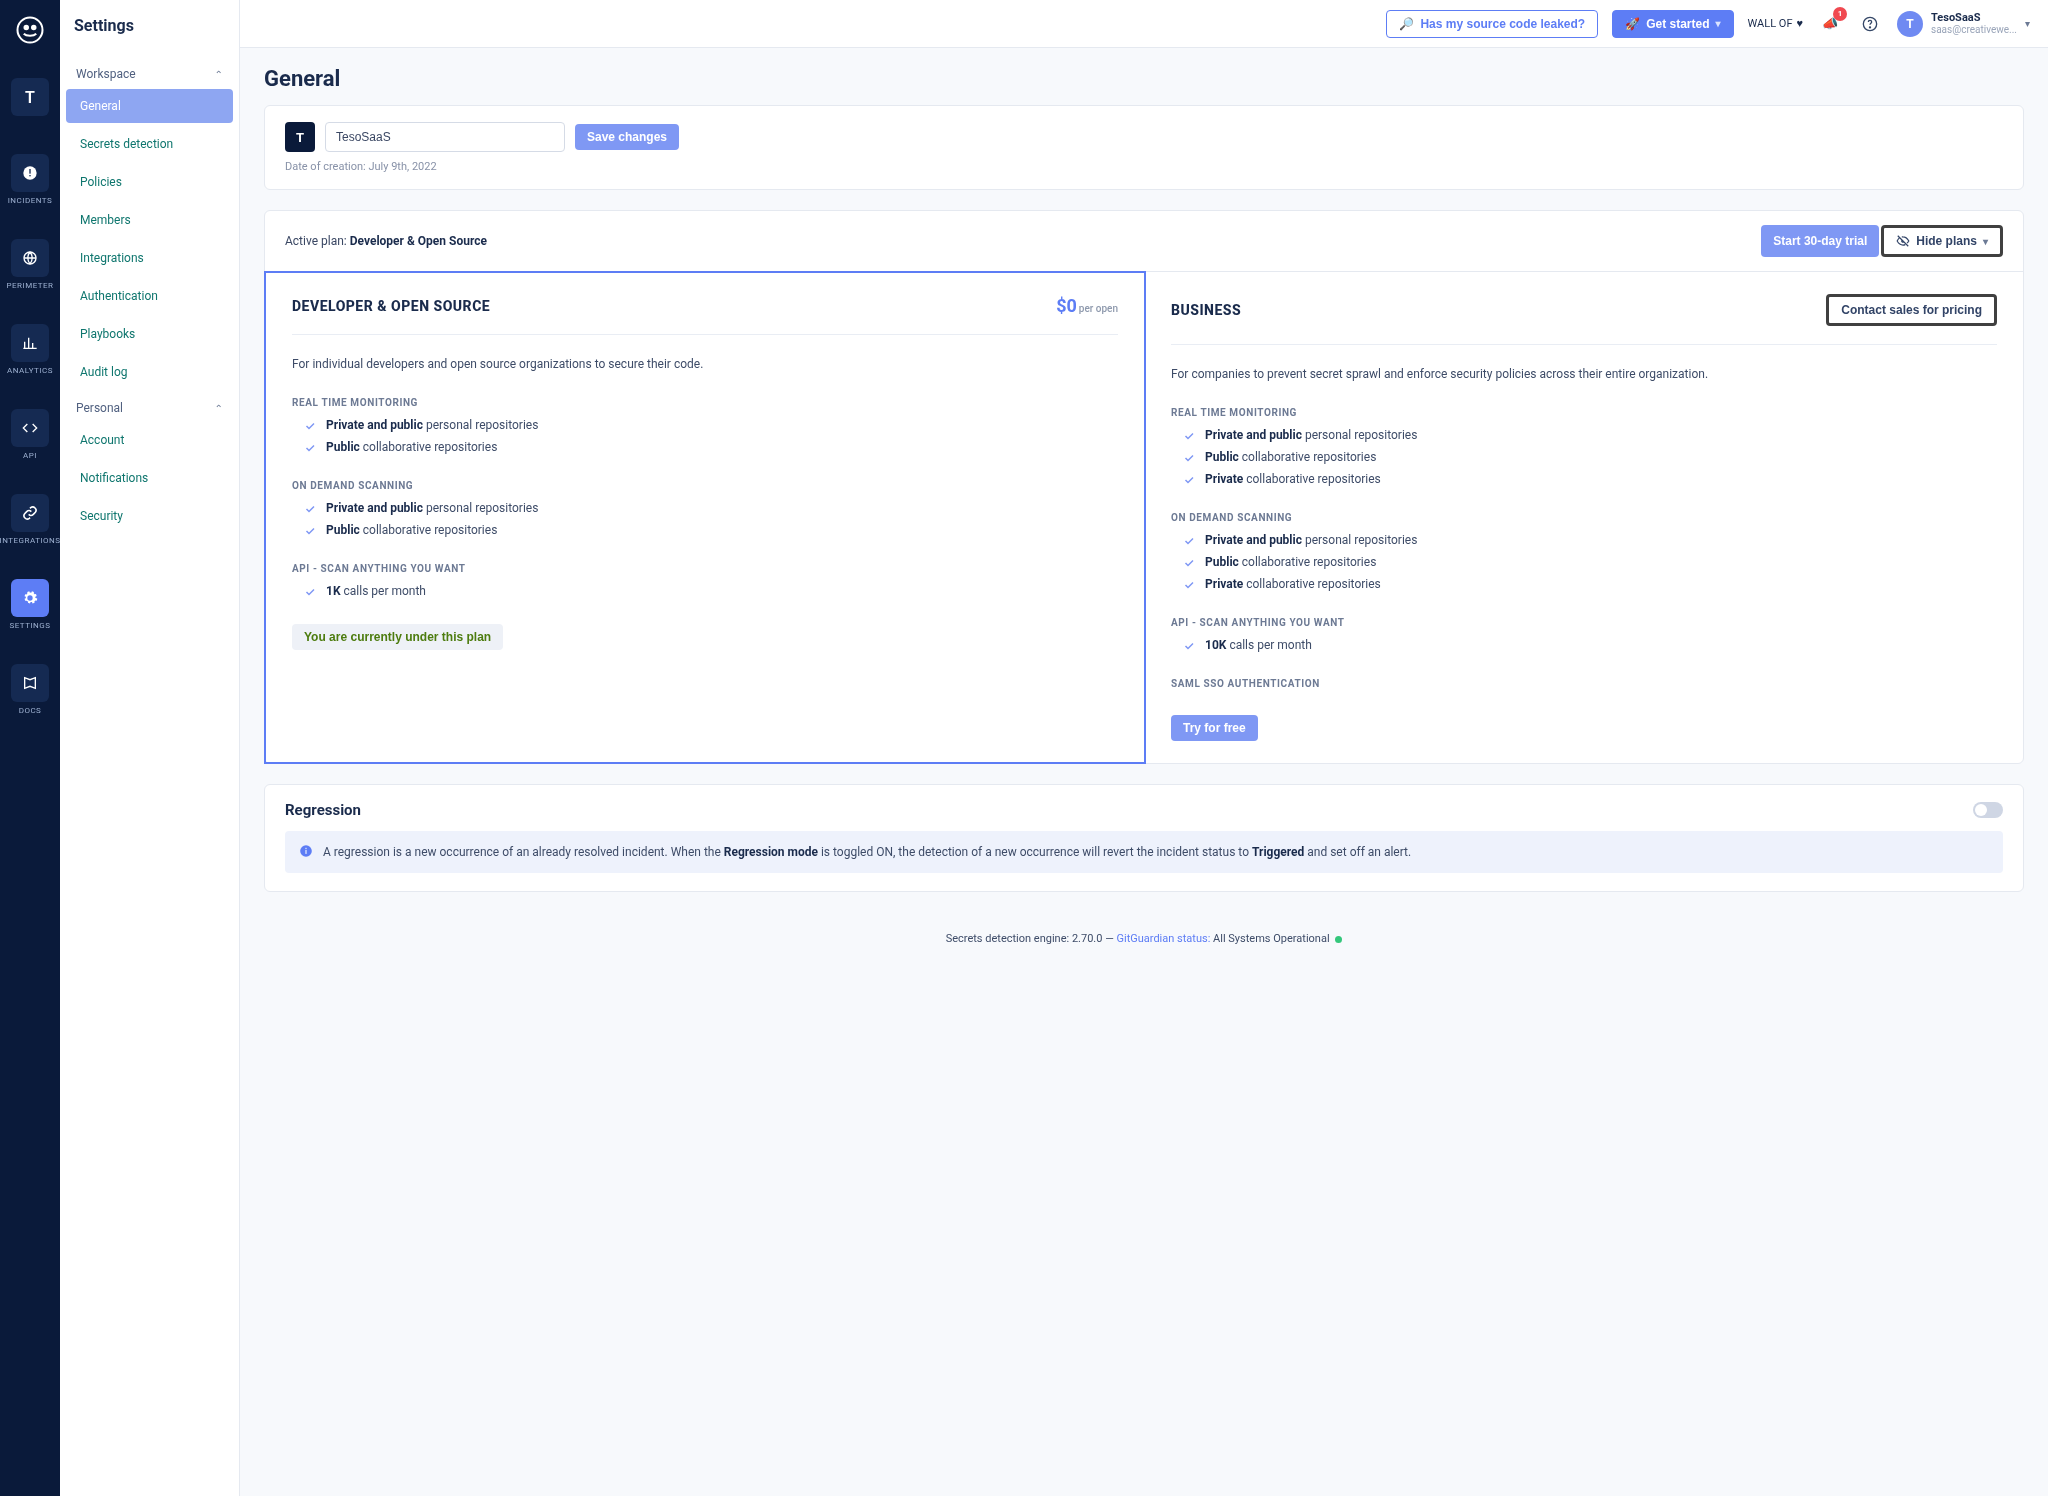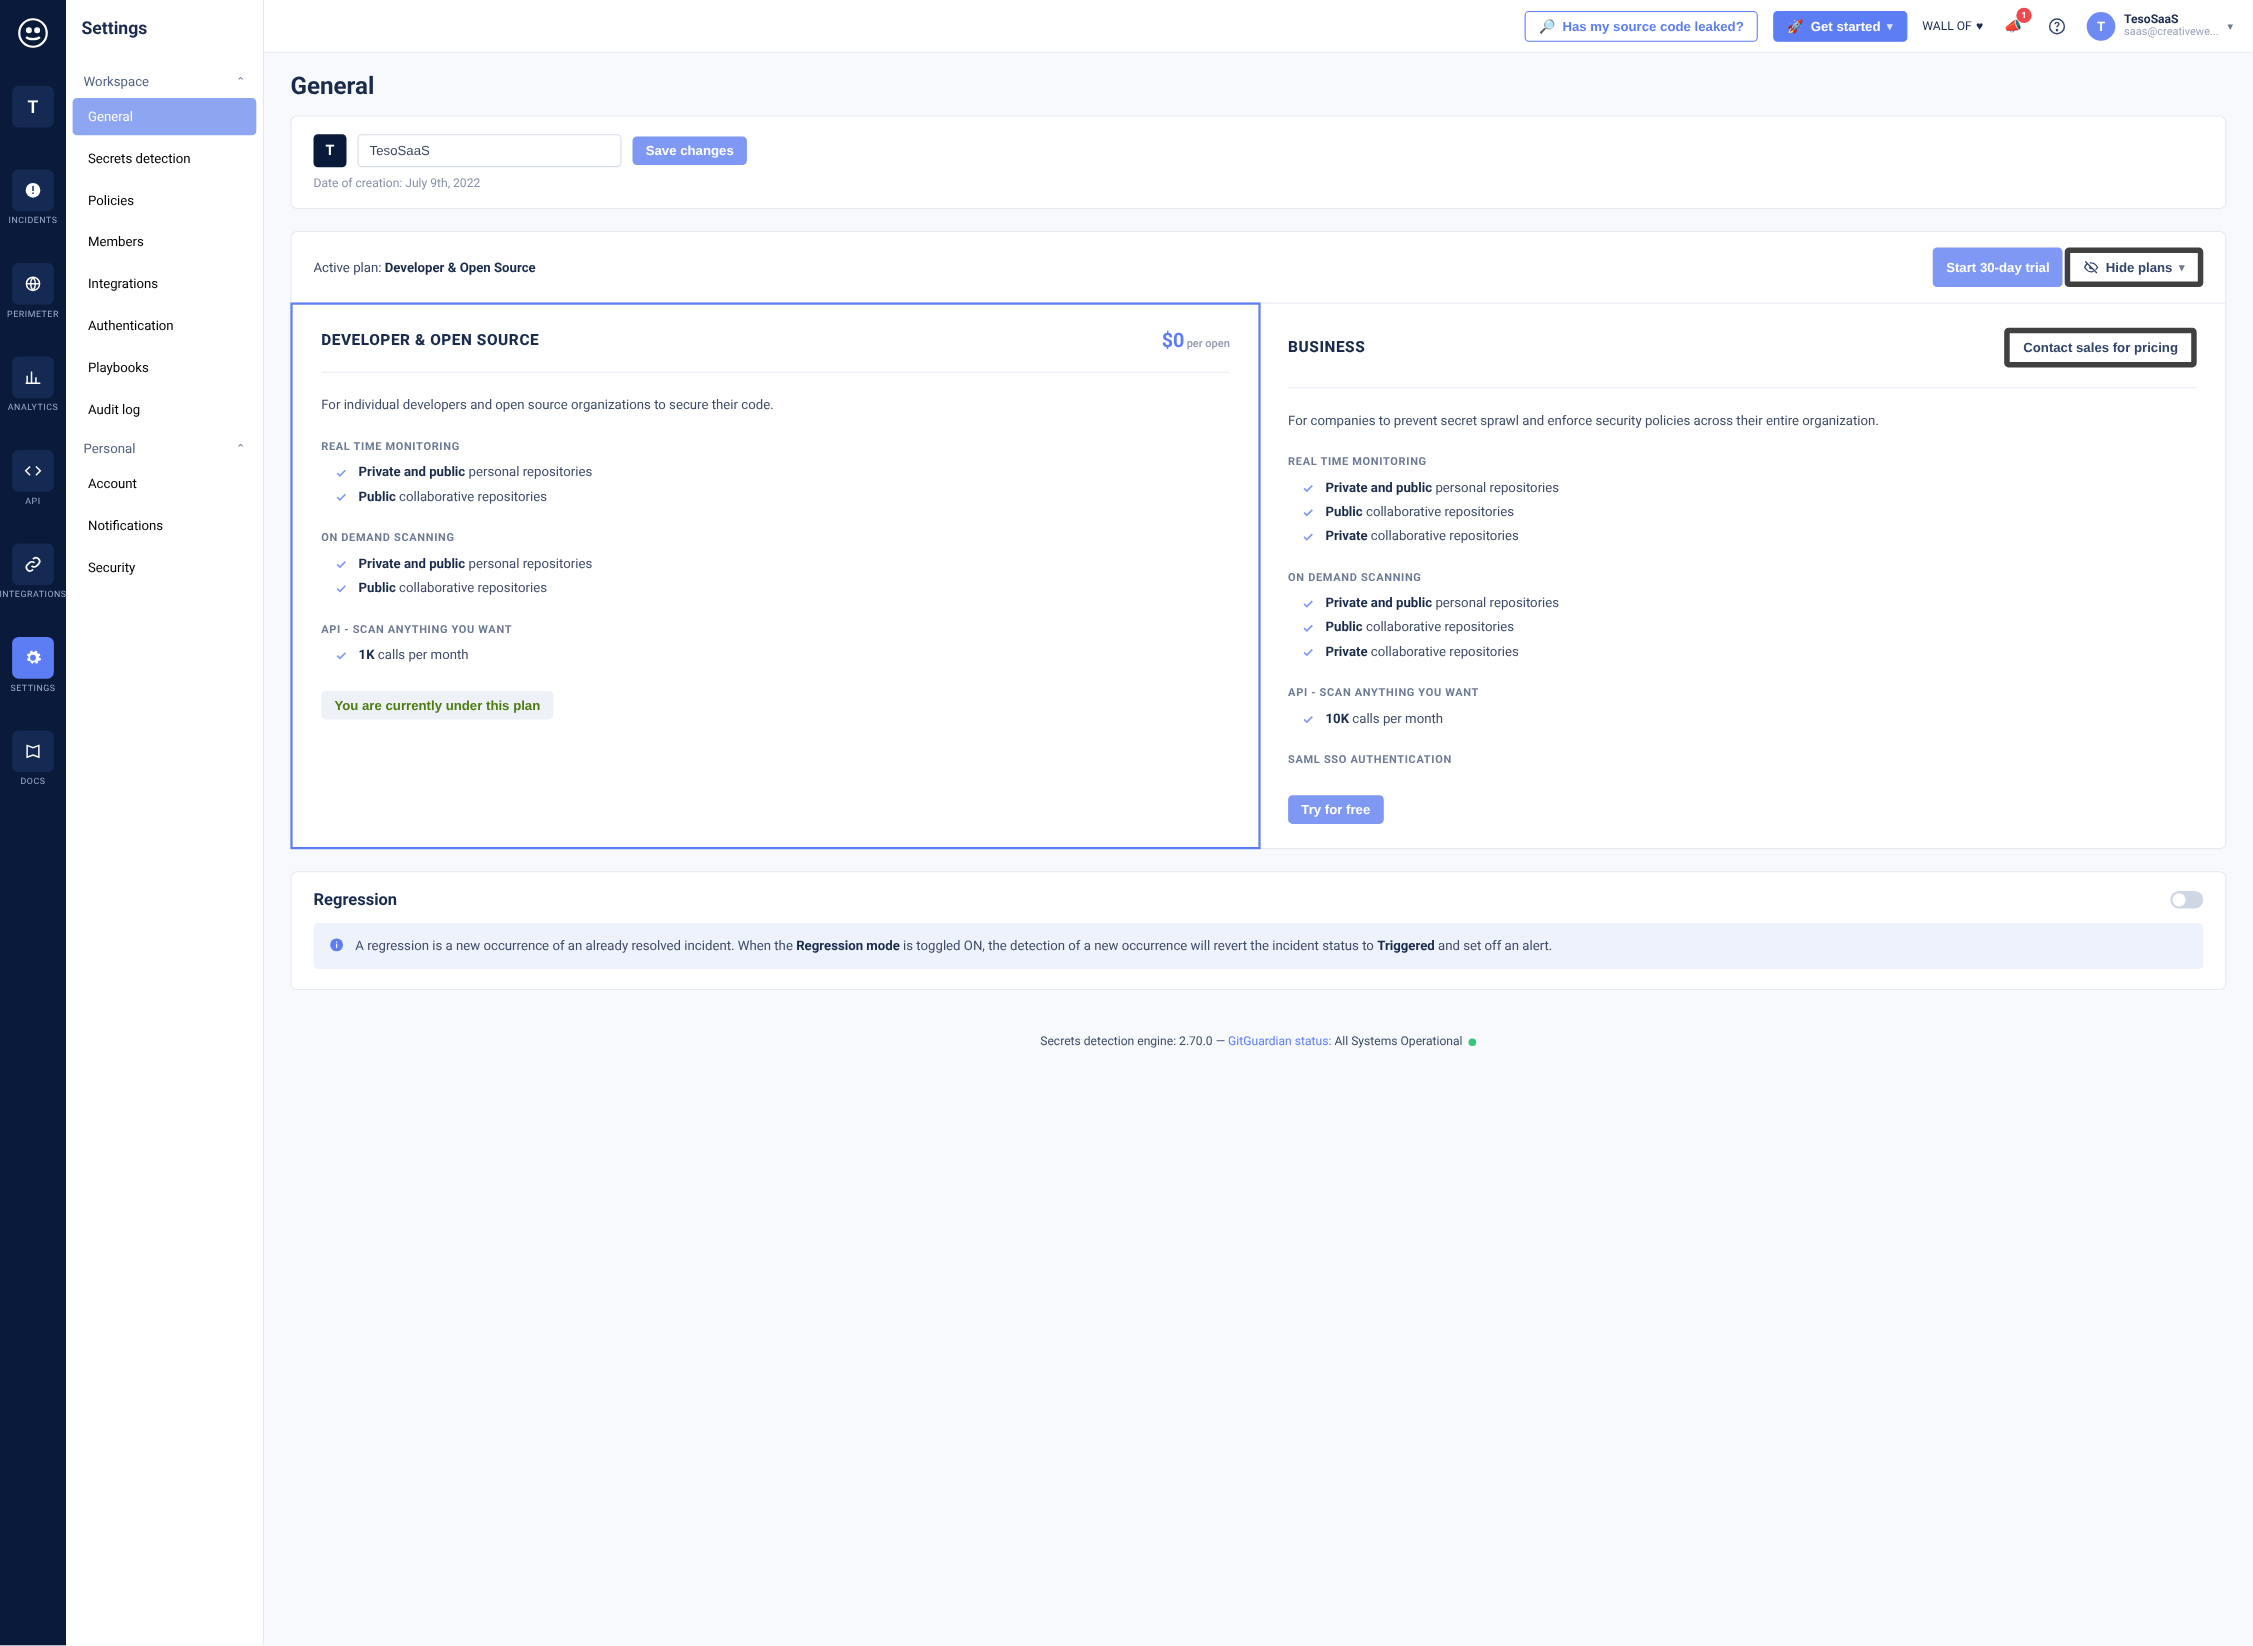--- a/index.html
+++ b/index.html
@@ -83,21 +83,21 @@
     align-items: center;
     padding: 8px 10px;
     font-size: 12px;
     color: #516180;
     cursor: pointer;
   }
   .side-link {
     display: block;
     padding: 10px 14px;
     font-size: 12px;
-    color: #000000;
+    color: #0f766e;
     border-radius: 4px;
     cursor: pointer;
     margin-bottom: 4px;
   }
   .side-link.active {
     background: #8ea6f2;
     color: #fff;
   }
 
   
@@ -119,21 +119,21 @@
     border-radius: 4px;
     padding: 6px 12px;
     font-size: 12px;
     font-weight: 600;
     cursor: pointer;
     white-space: nowrap;
   }
   .btn-outline-blue { border: 1px solid #5d7df5; color: #5d7df5; background:#fff; }
   .btn-primary { background: #5d7df5; color: #fff; border: 1px solid #5d7df5; }
   .btn-light-primary { background: #7f98f4; color: #fff; border: none; }
-  .btn-outline-dark { border:5px solid #404040; background:#fff; color:#324467; }
+  .btn-outline-dark { border:3px solid #404040; background:#fff; color:#324467; }
   .btn-disabled { background:#eef1f7; color:#4d7c0f; border:none; cursor:default;}
   .topbar-text { font-size: 11px; font-weight:400; color:#1a2b4c; display:flex; align-items:center; gap:4px;}
   .icon-btn { width:26px; height:26px; display:flex;align-items:center;justify-content:center; color:#344767; cursor:pointer; position:relative;}
   .badge-dot { position:absolute; top:-4px; right:-4px; width:14px;height:14px;border-radius:50%; background:#f04950;color:#fff;font-size:8px;display:flex;align-items:center;justify-content:center;font-weight:700;}
   .user-block { display:flex; align-items:center; gap:8px; cursor:pointer; }
   .user-avatar { width:26px; height:26px; border-radius:50%; background:#6f8af2; color:#fff; display:flex;align-items:center;justify-content:center; font-weight:700; font-size:12px;}
   .user-info { display:flex; flex-direction:column; font-size:11px; line-height:1.2;}
   .user-name { font-weight:700; color:#1a2b4c;}
   .user-email { color:#9aa5b9; font-size:10px;}
   .chev { color:#6c7a95; font-size:10px;}

